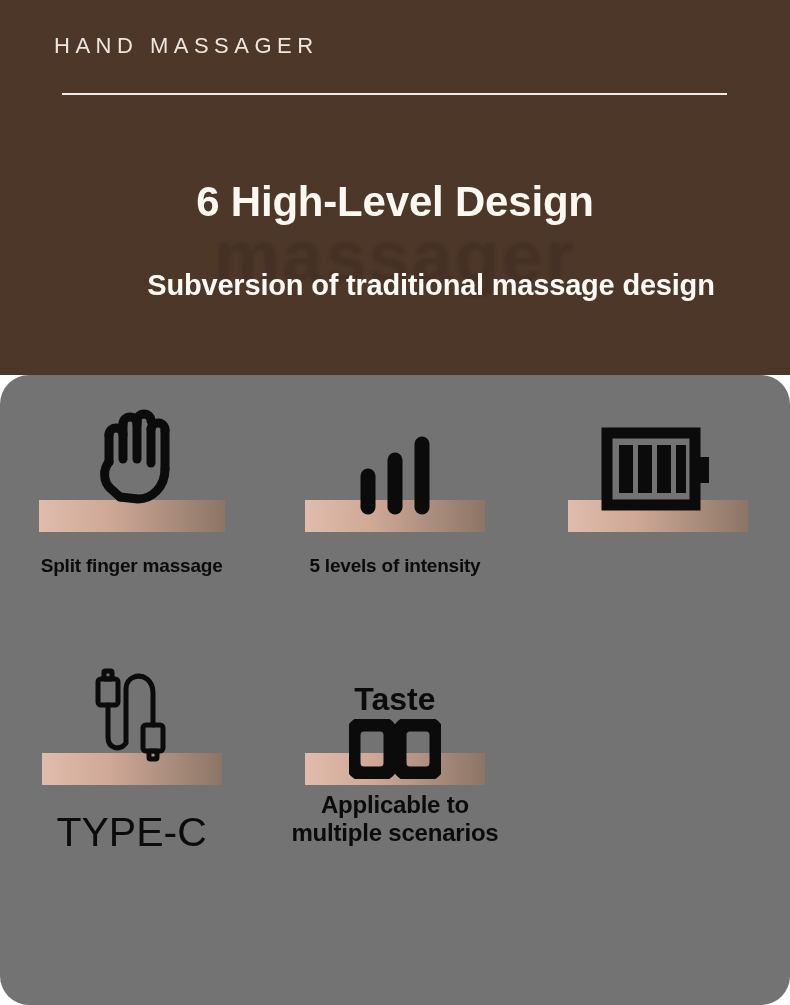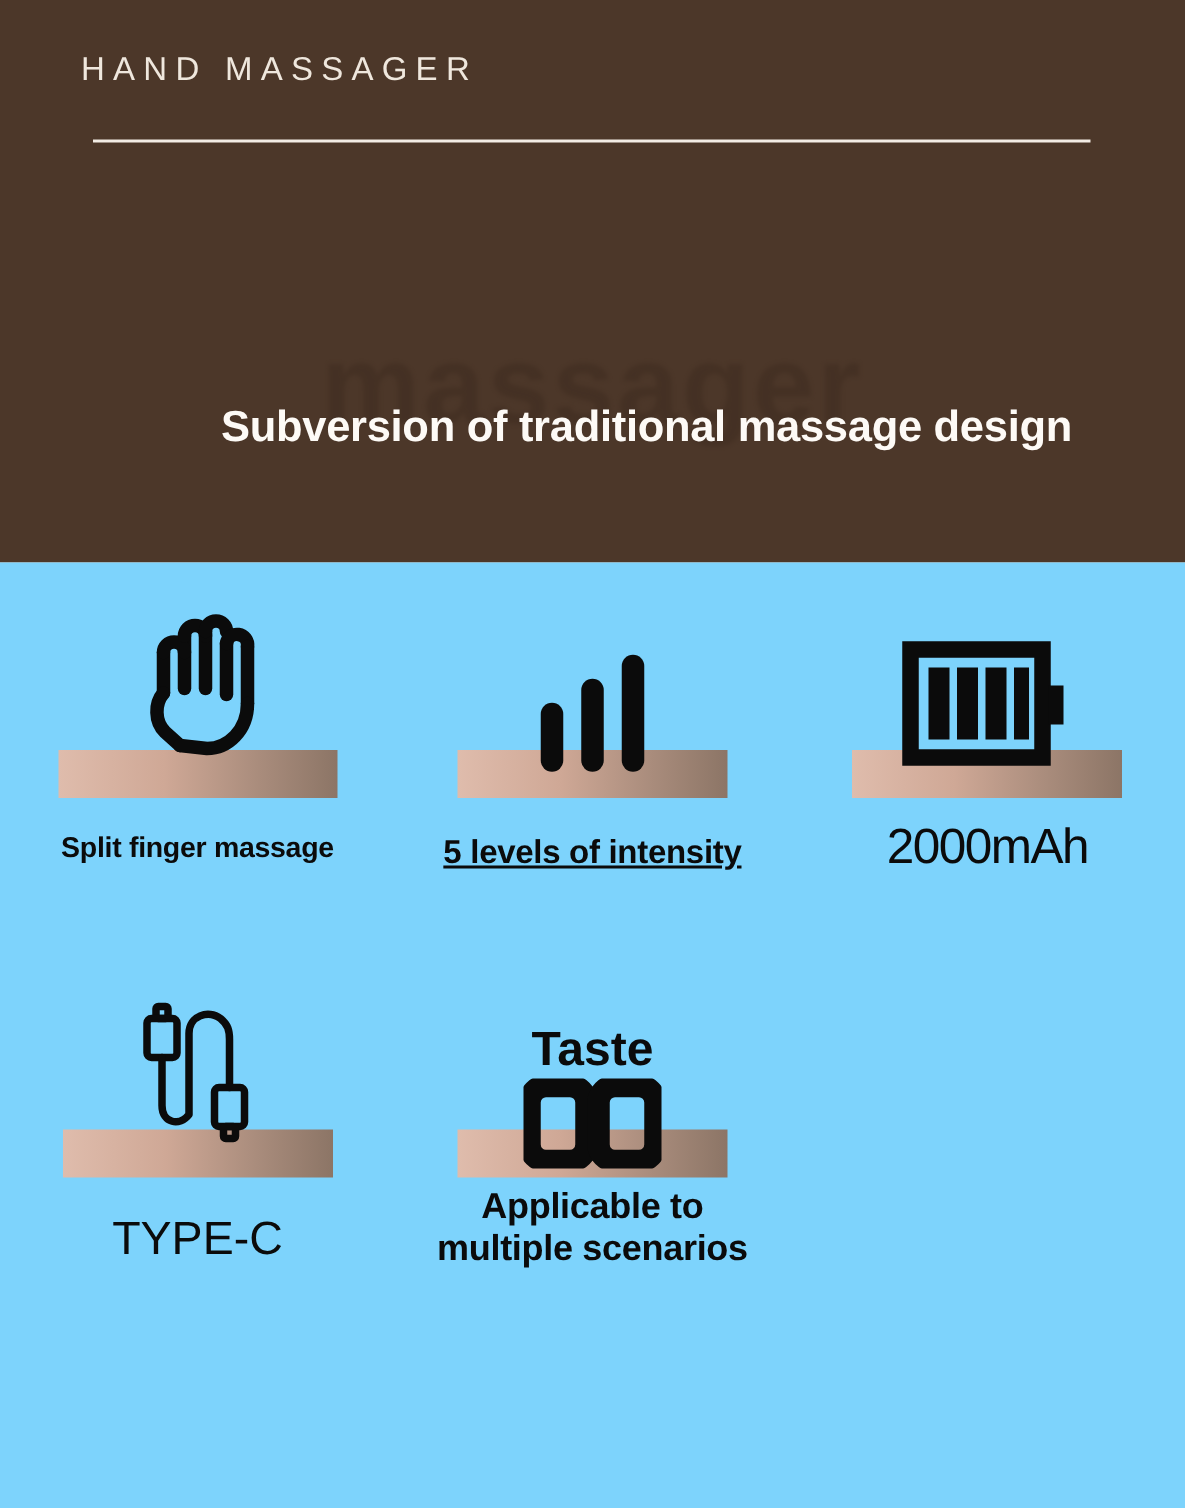--- a/index.html
+++ b/index.html
@@ -92,21 +92,22 @@
     color: #fdfaf6;
     letter-spacing: -0.2px;
     margin-left: 36px;
   }
 
   
   .features {
     position: relative;
     width: 790px;
     height: 630px;
-    background: #7dd3fc;
+    background: #737373;
+    border-radius: 29px;
   }
 
   .feature-row {
     position: absolute;
     left: 0;
     width: 790px;
     display: flex;
   }
   .feature-row.row-1 { top: 28px; }
   .feature-row.row-2 { top: 288px; }
@@ -150,24 +151,24 @@
     text-align: center;
     font-size: 19px;
     font-weight: bold;
     color: #0b0b0b;
     line-height: 1.18;
     letter-spacing: -0.2px;
   }
 
   
   .cell-hand    .feature-label { top: 152px; font-size: 19px; }
-  .cell-levels  .feature-label { top: 152px; font-size: 22px; text-decoration: underline; }
+  .cell-levels  .feature-label { top: 152px; font-size: 19px; }
   .cell-battery .feature-label { top: 142px; font-size: 33px; font-weight: 500; letter-spacing: -1px; }
   .cell-timer   .feature-label { top: 155px; font-size: 17px; }
-  .cell-typec   .feature-label { top: 145px; font-size: 31px; font-weight: 500; letter-spacing: 0px; }
+  .cell-typec   .feature-label { top: 145px; font-size: 41px; font-weight: 500; letter-spacing: 0px; }
   .cell-taste   .feature-label { top: 128px; font-size: 24px; }
 
   
   .taste-caption {
     position: absolute;
     left: 0;
     top: 18px;
     width: 100%;
     text-align: center;
     font-size: 32px;
@@ -182,20 +183,21 @@
 <div class="page">
 
   <section class="hero" style="background: rgb(76, 55, 41); padding-left: 16px;">
 
     <div class="hero-watermark">massager</div>
 
     <div class="eyebrow">HAND MASSAGER</div>
 
     <div class="hero-rule" style="background: rgb(242, 236, 228);"></div>
 
+    <h1 class="hero-title">6 High-Level Design</h1>
 
     <h2 class="hero-subtitle">Subversion of traditional massage design</h2>
   </section>
 
   <section class="features">
 
     <div class="feature-row row-1">
 
       <div class="feature-cell cell-hand">
         <div class="surface-band" style="background: linear-gradient(to right, rgb(223, 188, 172) 0%, rgb(207, 168, 150) 38%, rgb(169, 140, 124) 72%, rgb(140, 117, 102) 100%);"></div>
@@ -238,21 +240,20 @@
         <div class="icon-art" style="top:18px;">
           <svg width="118" height="96" viewBox="0 0 118 96" fill="none">
             <rect x="8" y="12" width="88" height="72" fill="none" stroke="#0b0b0b" stroke-width="11"></rect>
             <rect x="100" y="36" width="10" height="26" fill="#0b0b0b"></rect>
             <rect x="20" y="24" width="14" height="48" fill="#0b0b0b"></rect>
             <rect x="39" y="24" width="14" height="48" fill="#0b0b0b"></rect>
             <rect x="58" y="24" width="14" height="48" fill="#0b0b0b"></rect>
             <rect x="77" y="24" width="10" height="48" fill="#0b0b0b"></rect>
           </svg>
         </div>
-        <div class="feature-label">2000mAh</div>
       </div>
     </div>
 
     <div class="feature-row row-2">
 
 
       <div class="feature-cell cell-typec">
         <div class="surface-band" style="background: linear-gradient(to right, rgb(223, 188, 172) 0%, rgb(207, 168, 150) 38%, rgb(169, 140, 124) 72%, rgb(140, 117, 102) 100%);"></div>
         <div class="icon-art" style="top:0px;">
           <svg width="90" height="112" viewBox="0 0 90 112" fill="none">

